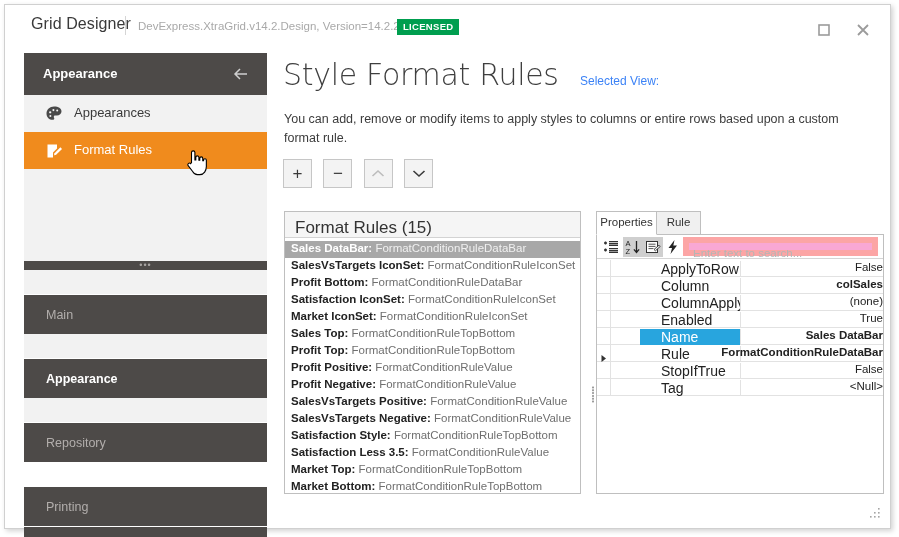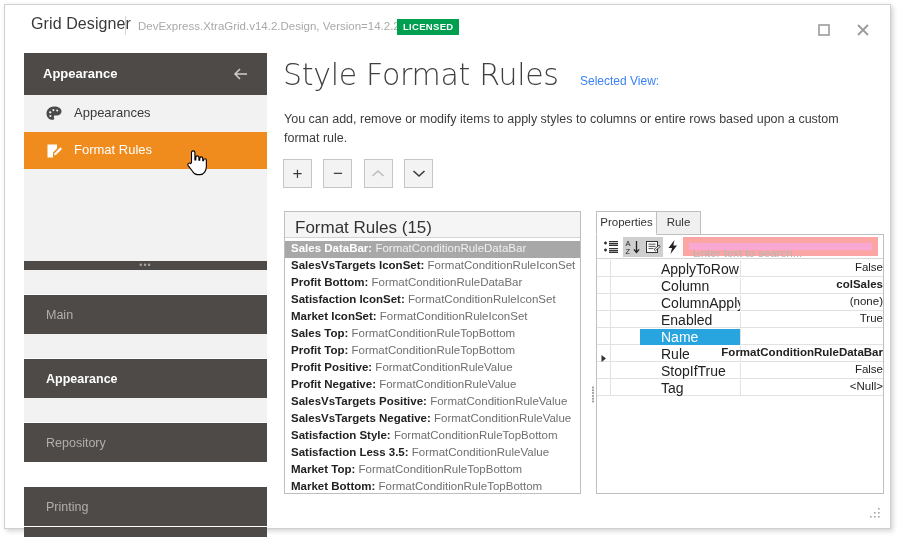--- a/index.html
+++ b/index.html
@@ -465,20 +465,21 @@
               <div class="prop-value">(none)</div>
             </div>
             <div class="prop-row">
               <div class="prop-gutter"></div>
               <div class="prop-name">Enabled</div>
               <div class="prop-value">True</div>
             </div>
             <div class="prop-row selected">
               <div class="prop-gutter"></div>
               <div class="prop-name">Name</div>
+              <div class="prop-value bold">Sales DataBar</div>
             </div>
             <div class="prop-row">
               <div class="prop-gutter">
                 <span class="prop-expander"><svg width="8" height="9" viewBox="0 0 8 9">
                     <path d="M1.5 1 L6 4.5 L1.5 8 Z" fill="#333"></path>
                   </svg></span>
               </div>
               <div class="prop-name">Rule</div>
               <div class="prop-value bold">FormatConditionRuleDataBar</div>
             </div>

